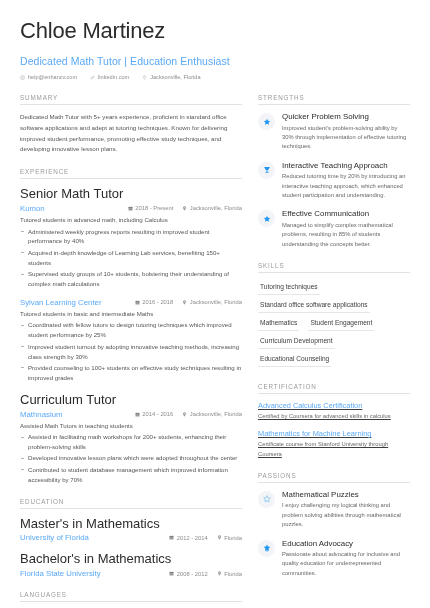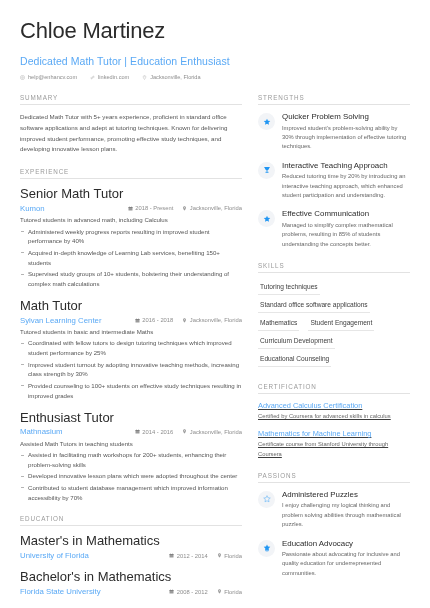--- a/index.html
+++ b/index.html
@@ -165,21 +165,20 @@
           </div>
           <div class="entry-desc">Tutored students in advanced math, including Calculus</div>
           <ul class="bullets">
             <li>Administered weekly progress reports resulting in improved student performance by 40%</li>
             <li>Acquired in-depth knowledge of Learning Lab services, benefiting 150+ students</li>
             <li>Supervised study groups of 10+ students, bolstering their understanding of complex math calculations</li>
           </ul>
         </div>
 
         <div class="entry">
-          <div class="entry-title">Math Tutor</div>
           <div class="entry-meta">
             <div class="entry-org">Sylvan Learning Center</div>
             <div class="meta-chip">
               <span>
                   <svg width="5" height="5" viewBox="0 0 12 12">
                     <rect x="1.2" y="2.4" width="9.6" height="8.4" rx="0.8" fill="#9a9a9a"></rect>
                     <rect x="1.2" y="2.4" width="9.6" height="2" fill="#7d7d7d"></rect>
                     <rect x="3" y="1" width="1.2" height="2.2" rx="0.4" fill="#7d7d7d"></rect>
                     <rect x="7.8" y="1" width="1.2" height="2.2" rx="0.4" fill="#7d7d7d"></rect>
                   </svg>
@@ -198,21 +197,21 @@
           </div>
           <div class="entry-desc">Tutored students in basic and intermediate Maths</div>
           <ul class="bullets">
             <li>Coordinated with fellow tutors to design tutoring techniques which improved student performance by 25%</li>
             <li>Improved student turnout by adopting innovative teaching methods, increasing class strength by 30%</li>
             <li>Provided counseling to 100+ students on effective study techniques resulting in improved grades</li>
           </ul>
         </div>
 
         <div class="entry">
-          <div class="entry-title">Enthusiast Tutor</div>
+          <div class="entry-title">Curriculum Tutor</div>
           <div class="entry-meta">
             <div class="entry-org">Mathnasium</div>
             <div class="meta-chip">
               <span>
                   <svg width="5" height="5" viewBox="0 0 12 12">
                     <rect x="1.2" y="2.4" width="9.6" height="8.4" rx="0.8" fill="#9a9a9a"></rect>
                     <rect x="1.2" y="2.4" width="9.6" height="2" fill="#7d7d7d"></rect>
                     <rect x="3" y="1" width="1.2" height="2.2" rx="0.4" fill="#7d7d7d"></rect>
                     <rect x="7.8" y="1" width="1.2" height="2.2" rx="0.4" fill="#7d7d7d"></rect>
                   </svg>
@@ -398,21 +397,21 @@
       <div class="sec">
         <div class="sec-title">PASSIONS</div>
 
         <div class="item">
           <span class="ico-circle">
             <svg width="8" height="8" viewBox="0 0 24 24">
                 <path d="M12 2l2.9 6.3 6.9.8-5.1 4.7 1.4 6.8L12 17.3 5.9 20.6l1.4-6.8L2.2 9.1l6.9-.8z" fill="none" stroke="#64b5f6" stroke-width="1.8" stroke-linejoin="round"></path>
               </svg>
           </span>
           <div class="item-body">
-            <div class="item-title">Administered Puzzles</div>
+            <div class="item-title">Mathematical Puzzles</div>
             <div class="item-desc">I enjoy challenging my logical thinking and problem solving abilities through mathematical puzzles.</div>
           </div>
         </div>
 
         <div class="item">
           <span class="ico-circle">
             <svg width="8" height="8" viewBox="0 0 24 24">
                 <path d="M12 1.5l3 6.1 6.8 1-4.9 4.8 1.2 6.7L12 17l-6.1 3.1 1.2-6.7-4.9-4.8 6.8-1z" fill="#2196f3"></path>
                 <rect x="8.5" y="18" width="2.2" height="4.5" fill="#2196f3"></rect>
                 <rect x="13.3" y="18" width="2.2" height="4.5" fill="#2196f3"></rect>

